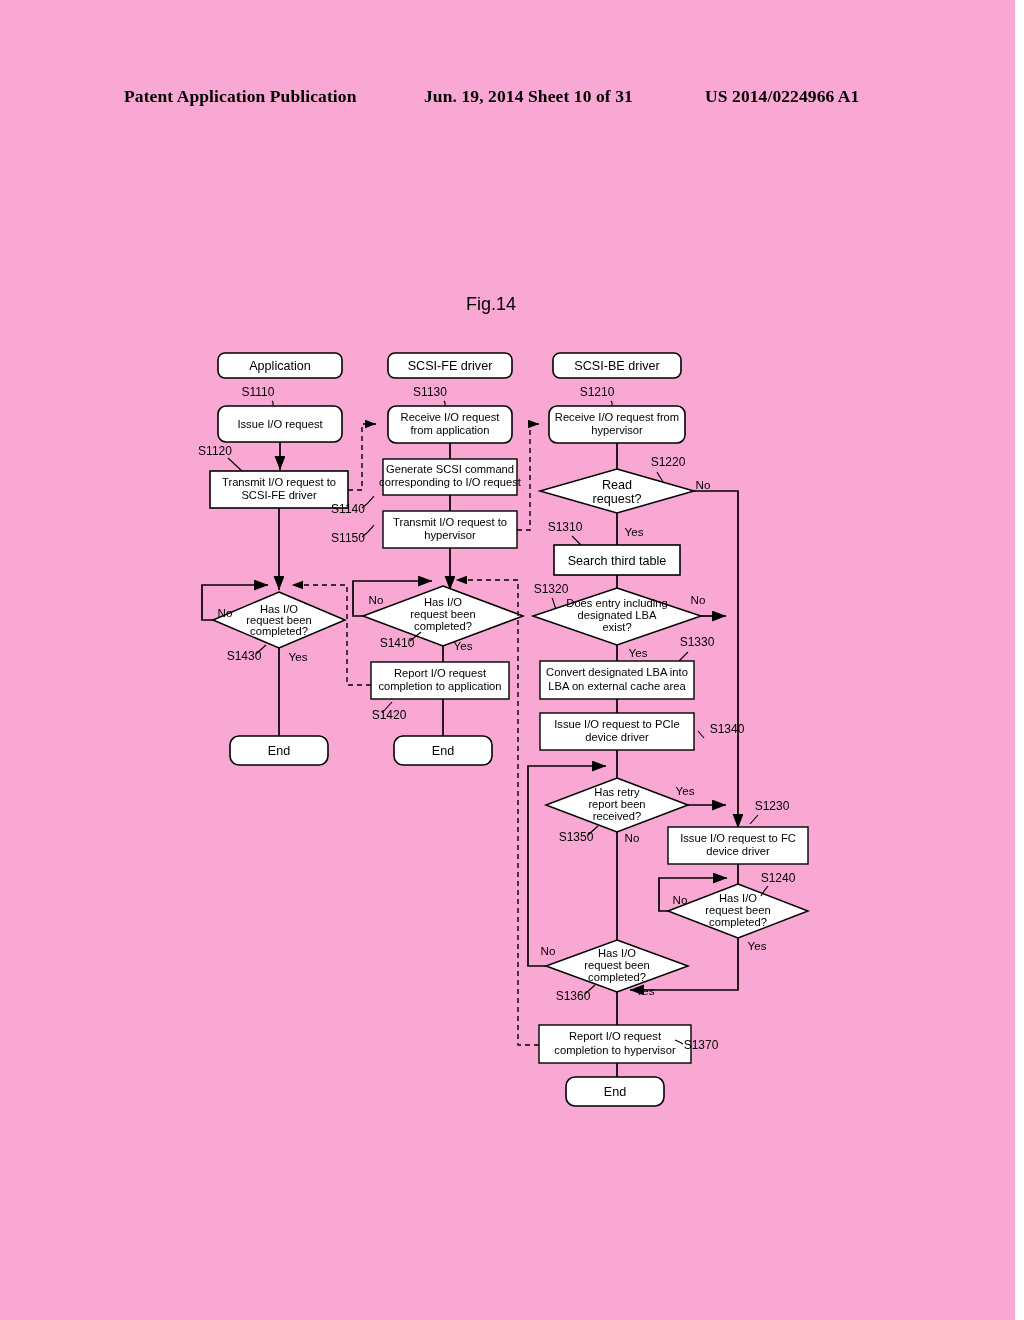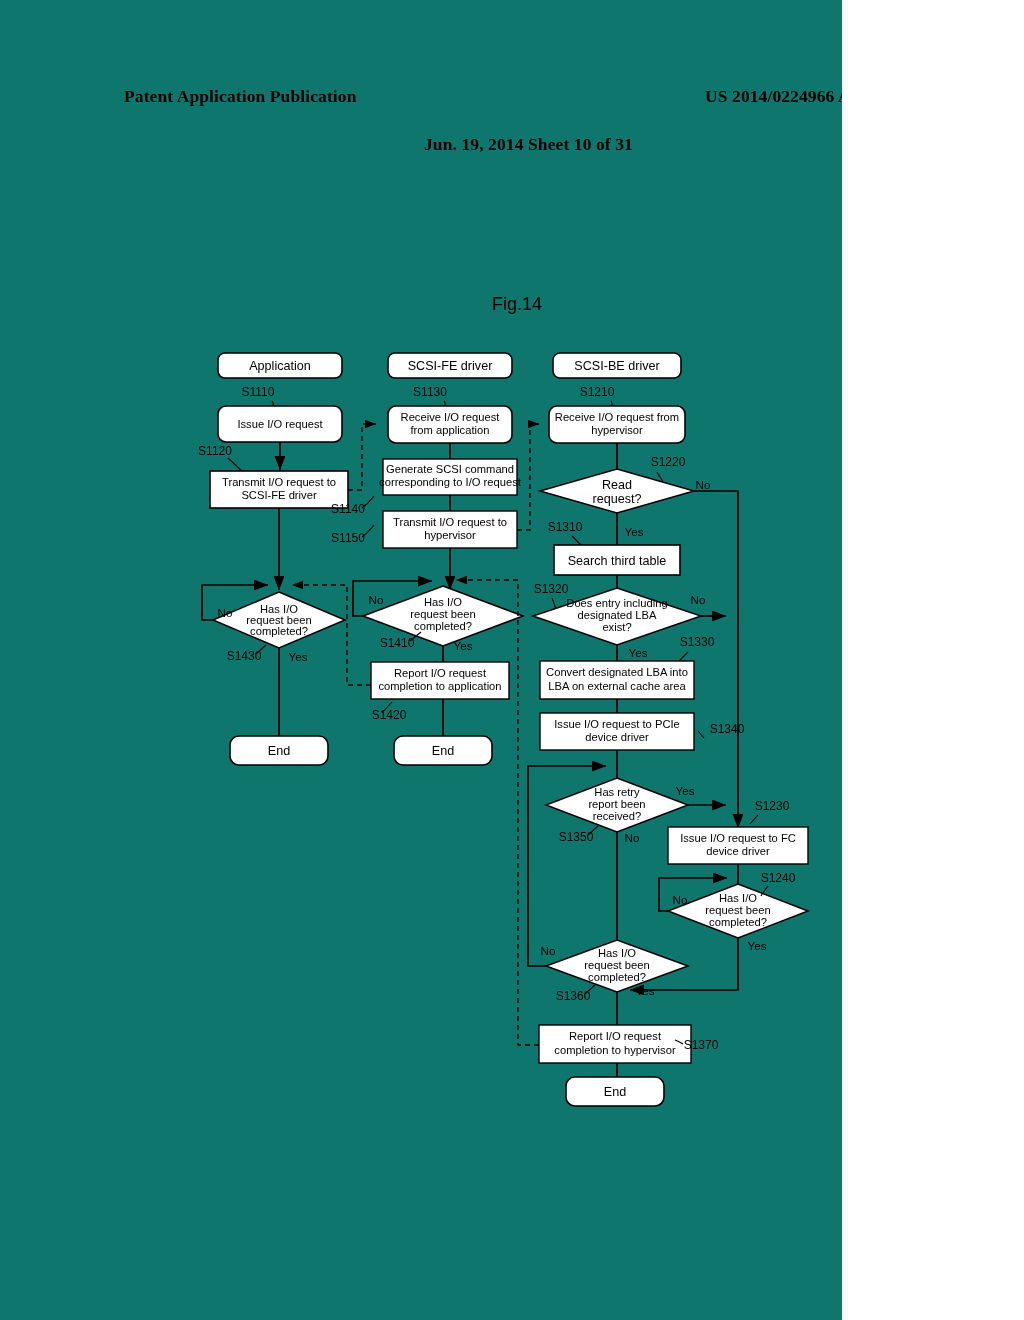--- a/index.html
+++ b/index.html
@@ -1,27 +1,27 @@
 <!DOCTYPE html>
 <html><head>
 <meta charset="utf-8">
 <style>
   html,body{margin:0;padding:0;background:#ffffff;}
   body{width:1024px;height:1320px;font-family:"Liberation Sans",sans-serif;color:#000;}
-  #page{position:relative;width:842px;height:1320px;overflow:hidden;background:#0f766e;}
+  #page{position:relative;width:1015px;height:1320px;overflow:hidden;background:#f9a8d4;}
 
   .hdr{position:absolute;top:86px;left:0;width:1024px;
        font-family:"Liberation Serif",serif;font-weight:bold;font-size:17.5px;
        letter-spacing:.1px;white-space:nowrap;}
   .hdr .h1{position:absolute;left:124px;}
-  .hdr .h2{position:absolute;left:424px;margin-top:48px;}
+  .hdr .h2{position:absolute;left:424px;}
   .hdr .h3{position:absolute;left:705px;}
 
   #figlabel{position:absolute;left:466px;top:294px;font-size:18px;
-            font-family:"Liberation Sans",sans-serif;margin-left:26px;}
+            font-family:"Liberation Sans",sans-serif;}
 
   svg#chart{position:absolute;left:0;top:0;width:1024px;height:1320px;}
   svg#chart text{font-family:"Liberation Sans",sans-serif;fill:#000;}
   .bx{fill:#fff;stroke:#000;stroke-width:1.6;}
   .bx2{fill:#fff;stroke:#000;stroke-width:1.4;}
   .dia{fill:#fff;stroke:#000;stroke-width:1.5;}
   .ln{stroke:#000;stroke-width:1.7;fill:none;}
   .dash{stroke:#000;stroke-width:1.4;fill:none;stroke-dasharray:5 4;}
   .leader{stroke:#000;stroke-width:1.1;fill:none;}
   .t{font-size:11.2px;text-anchor:middle;}

